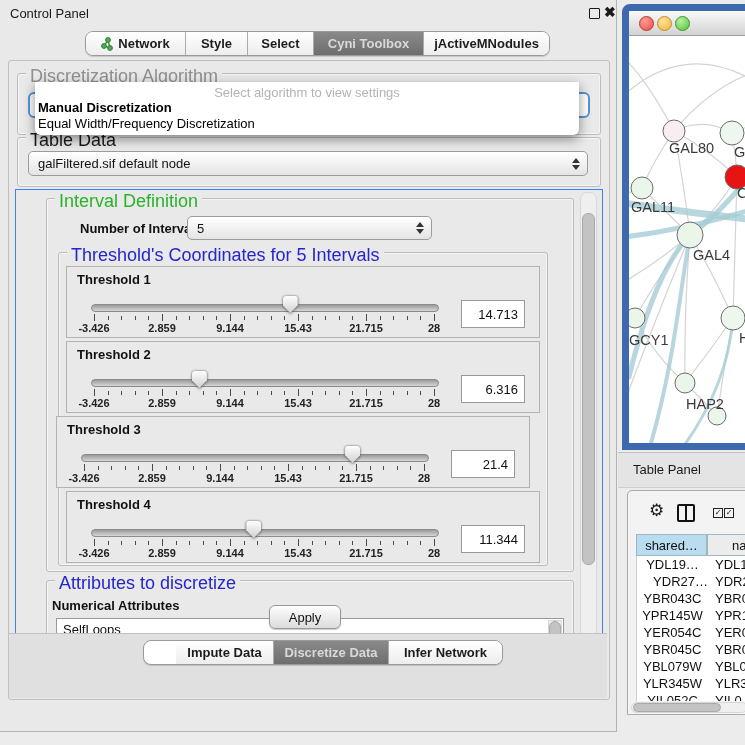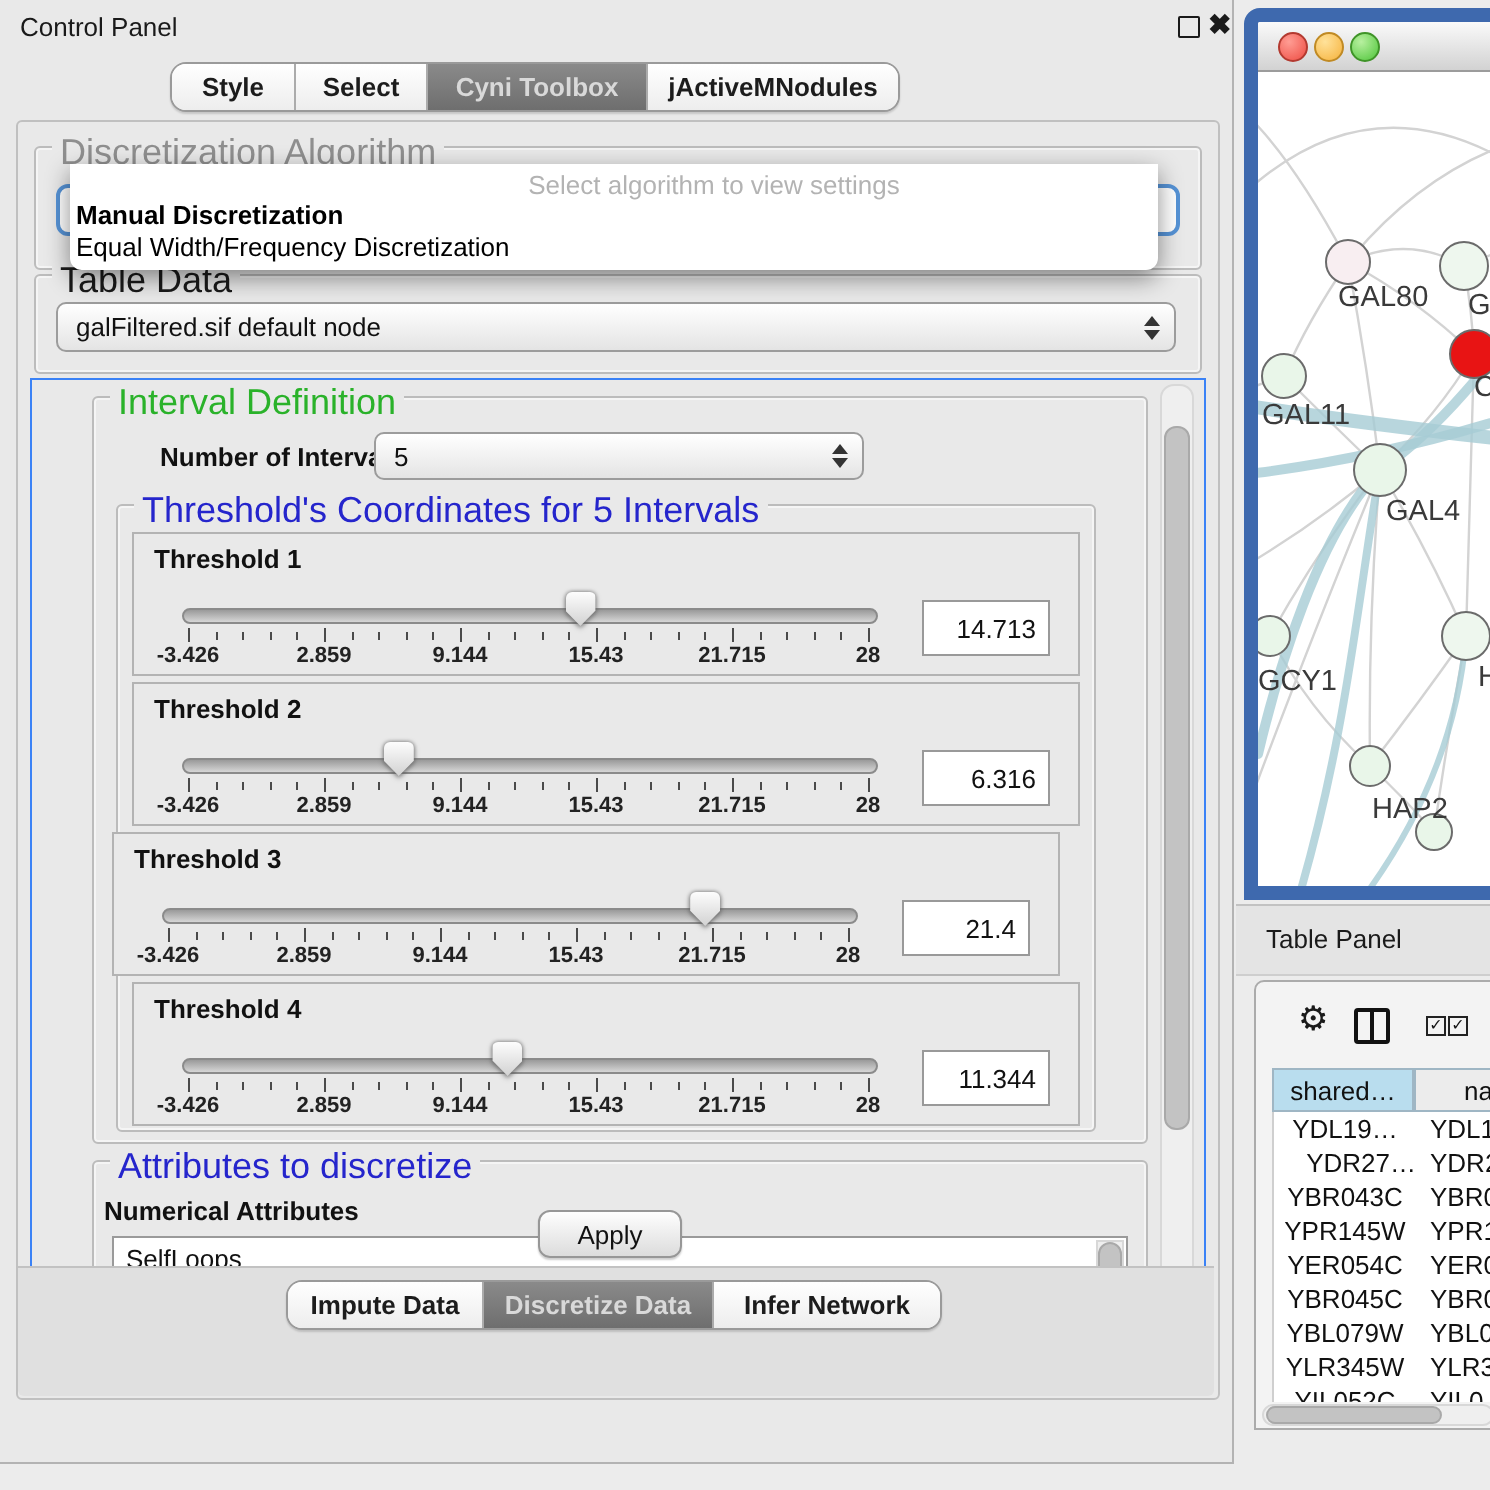--- a/index.html
+++ b/index.html
@@ -27,21 +27,21 @@
   
   .combo{background:linear-gradient(#ffffff,#e4e4e4);border:1px solid #9c9c9c;border-radius:5px;
     font-size:13px;color:#111;display:flex;align-items:center;padding:0 9px;}
   .spin-arrows{position:absolute;right:7px;top:50%;transform:translateY(-50%);width:8px;height:12px;}
   .spin-arrows:before,.spin-arrows:after{content:"";position:absolute;left:0;border-left:4px solid transparent;border-right:4px solid transparent;}
   .spin-arrows:before{top:0;border-bottom:5px solid #333;}
   .spin-arrows:after{bottom:0;border-top:5px solid #333;}
   
   #algo-popup{left:35px;top:82px;width:544px;height:53px;background:#fff;z-index:60;
     border-radius:0 0 6px 6px;box-shadow:0 4px 12px rgba(0,0,0,.45);font-size:13px;}
-  .popup-prompt{position:absolute;left:10px;top:3px;width:100%;text-align:center;color:#b3b3b3;padding-left:40px;}
+  .popup-prompt{position:absolute;left:0;top:3px;width:100%;text-align:center;color:#b3b3b3;}
   .popup-item{position:absolute;left:3px;color:#000;}
   
   .tpanel{position:absolute;border:1px solid #b3b3b3;background:var(--bg);}
   .tlabel{position:absolute;left:10px;top:5px;font-size:13px;font-weight:bold;color:#111;}
   .track{position:absolute;height:6px;border-radius:4px;background:linear-gradient(#9a9a9a,#d6d6d6);
     border:1px solid #8b8b8b;}
   .thumbwrap{position:absolute;width:15px;height:17px;filter:drop-shadow(0 0 1px #777) drop-shadow(0 1px 1px rgba(0,0,0,.3));}
   .thumb{width:100%;height:100%;background:linear-gradient(#fdfdfd,#d2d2d2);
     clip-path:polygon(0 0,100% 0,100% 55%,50% 100%,0 55%);border-radius:3px 3px 0 0;}
   .tick{position:absolute;width:1px;background:#4a4a4a;}
@@ -80,20 +80,31 @@
 </style>
 </head>
 <body style="background: rgb(236, 236, 236);">
 
 <div id="control-window" class="abs">
   <div class="abs titlebar-text">Control Panel</div>
   <div class="abs float-icon"></div>
   <div class="abs close-icon">✖</div>
 
   <div id="top-tabs" class="abs segbar" style="left:85px;top:31px;">
+      <div class="seg" style="width: 100px; box-sizing: border-box;">
+        <div style="width: 13px; height: 14px;"><svg width="13" height="14">
+            <line x1="7" y1="3" x2="3" y2="9" stroke="#2e7d32" stroke-width="1.2"></line>
+            <line x1="3" y1="9" x2="9" y2="11" stroke="#2e7d32" stroke-width="1.2"></line>
+            <line x1="7" y1="3" x2="9" y2="11" stroke="#2e7d32" stroke-width="1.2"></line>
+            <circle cx="7" cy="3" r="2.4" fill="#4cae4f" stroke="#2e7d32"></circle>
+            <circle cx="3" cy="9" r="2.4" fill="#4cae4f" stroke="#2e7d32"></circle>
+            <circle cx="9" cy="11" r="2.4" fill="#4cae4f" stroke="#2e7d32"></circle>
+          </svg></div>
+        <div>Network</div>
+      </div>
       <div class="seg" style="width: 62px; box-sizing: border-box;">
         <div>Style</div>
       </div>
       <div class="seg" style="width: 66px; box-sizing: border-box;">
         <div>Select</div>
       </div>
       <div class="seg sel" style="width: 110px; box-sizing: border-box;">
         <div>Cyni Toolbox</div>
       </div>
       <div class="seg" style="width: 125px; box-sizing: border-box;">
@@ -308,21 +319,21 @@
         </div>
 
       <div class="abs sb-track" style="left:564px;top:2px;width:15px;height:470px;">
         <div class="sb-thumb abs" style="left:1px;top:20px;width:11px;height:350px;"></div>
       </div>
     </div>
 
     <div class="abs push-btn" style="left:260px;top:544px;width:70px;height:22px;">Apply</div>
 
     <div class="abs" style="left:0;top:572px;width:598px;height:64px;background:#e0e0e0;border-top:1px solid #c2c2c2;border-radius:0 0 3px 3px;">
-      <div id="bottom-tabs" class="abs segbar" style="left:134px;top:6px;">
+      <div id="bottom-tabs" class="abs segbar" style="left:134px;top:6px;padding-left:32px;">
           <div class="seg" style="width: 98px; box-sizing: border-box;">
             <div>Impute Data</div>
           </div>
           <div class="seg sel" style="width: 115px; box-sizing: border-box;">
             <div>Discretize Data</div>
           </div>
           <div class="seg" style="width: 113px; box-sizing: border-box;">
             <div>Infer Network</div>
           </div>
         </div>

